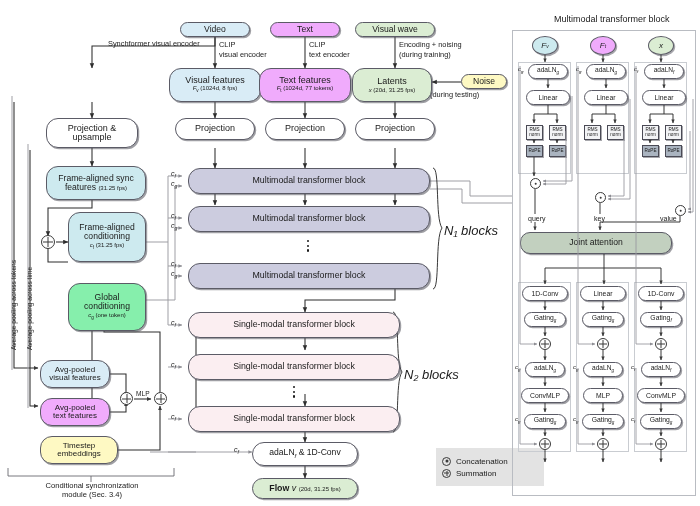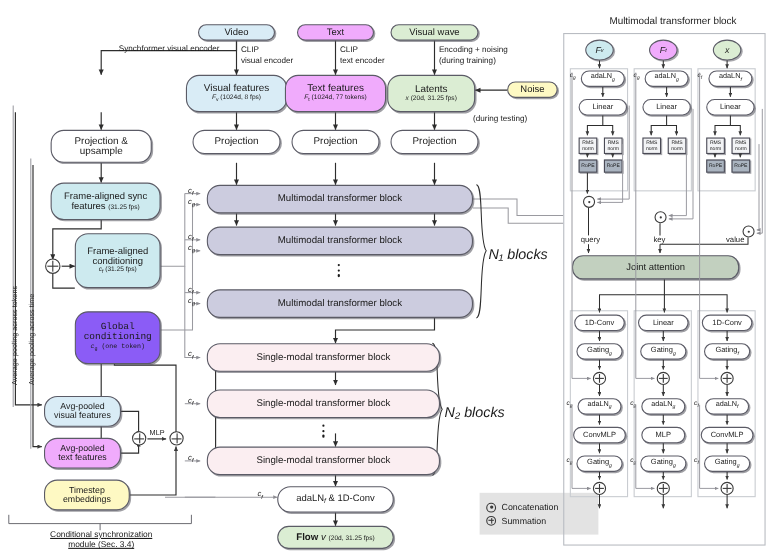--- a/index.html
+++ b/index.html
@@ -14,21 +14,21 @@
   .node .sub{font-size:6px;line-height:1.05;margin-top:.5px;}
   .sub i{font-style:italic;}
   .sub sub{font-size:4.6px;}
   .pill{border-radius:999px;justify-content:center;}
   .cyan{background:#cdeaef;}
   .yellow{background:#f0abfc;}
   .green{background:#dbedd3;}
   .lblue{background:#d9ecf6;}
   .purple{background:#ccccdf;}
   .pink{background:#fbeef1;}
-  .orange{background:#8b5cf6;font-family:Liberation Mono, monospace;}
+  .orange{background:#86efac;}
   .grey{background:#fef9c3;}
   .sage{background:#c2d0bf;}
   .white{background:#fff;}
   .lbl{position:absolute;font-size:7.4px;line-height:1.18;color:#1a1a1a;white-space:nowrap;}
   .lbl.it{font-style:italic;}
   svg.wires{position:absolute;left:0;top:0;width:700px;height:506px;overflow:visible;}
   .op{position:absolute;border:1.1px solid #3a3a3a;border-radius:50%;background:#fff;
       box-sizing:border-box;}
   .op.plus::before,.op.plus::after{content:"";position:absolute;background:#3a3a3a;}
   .op.plus::before{left:50%;top:1px;bottom:1px;width:1px;transform:translateX(-50%);}
@@ -187,21 +187,21 @@
     <span class="t">Noise</span>
   </div>
 
   <div class="lbl" style="left:108px;top:40px;">Synchformer visual encoder</div>
   <div class="lbl" style="left:219px;top:41px;">CLIP</div>
   <div class="lbl" style="left:219px;top:51px;">visual encoder</div>
   <div class="lbl" style="left:309px;top:41px;">CLIP</div>
   <div class="lbl" style="left:309px;top:51px;">text encoder</div>
   <div class="lbl" style="left:399px;top:41px;">Encoding + noising</div>
   <div class="lbl" style="left:399px;top:51px;">(during training)</div>
-  <div class="lbl" style="left:430px;top:104px;">(during testing)</div>
+  <div class="lbl" style="left:430px;top:91px;">(during testing)</div>
 
   <div class="node lblue" style="left:169px;top:68px;width:92px;height:34px;font-size:9px;">
     <span class="t">Visual features</span>
     <span class="sub">
       <i>F</i><sub>v</sub>
       <span>(1024d, 8 fps)</span>
     </span>
   </div>
   <div class="node yellow" style="left:259px;top:68px;width:92px;height:34px;font-size:9px;">
     <span class="t">Text features</span>
@@ -270,21 +270,21 @@
   </div>
 
   <div class="op plus" style="left:41px;top:235px;width:14px;height:14px;"></div>
   <div class="op plus" style="left:120px;top:392px;width:13px;height:13px;"></div>
   <div class="op plus" style="left:154px;top:392px;width:13px;height:13px;"></div>
   <div class="lbl" style="left:136px;top:390px;font-size:6.6px;">MLP</div>
 
   <div class="vert" style="left:10px;top:350px;transform:rotate(-90deg);">Average pooling across tokens</div>
   <div class="vert" style="left:26px;top:350px;transform:rotate(-90deg);">Average pooling across time</div>
 
-  <div class="cap" style="left:10px;top:481px;width:164px;text-decoration:underline;">
+  <div class="cap" style="left:10px;top:481px;width:164px;">
     <div>Conditional synchronization</div>
     <div>module (Sec. 3.4)</div>
   </div>
 
   <div class="node purple" style="left:188px;top:168px;width:242px;height:26px;font-size:8.8px;">
     <span class="t">Multimodal transformer block</span>
   </div>
   <div class="node purple" style="left:188px;top:206px;width:242px;height:26px;font-size:8.8px;">
     <span class="t">Multimodal transformer block</span>
   </div>

